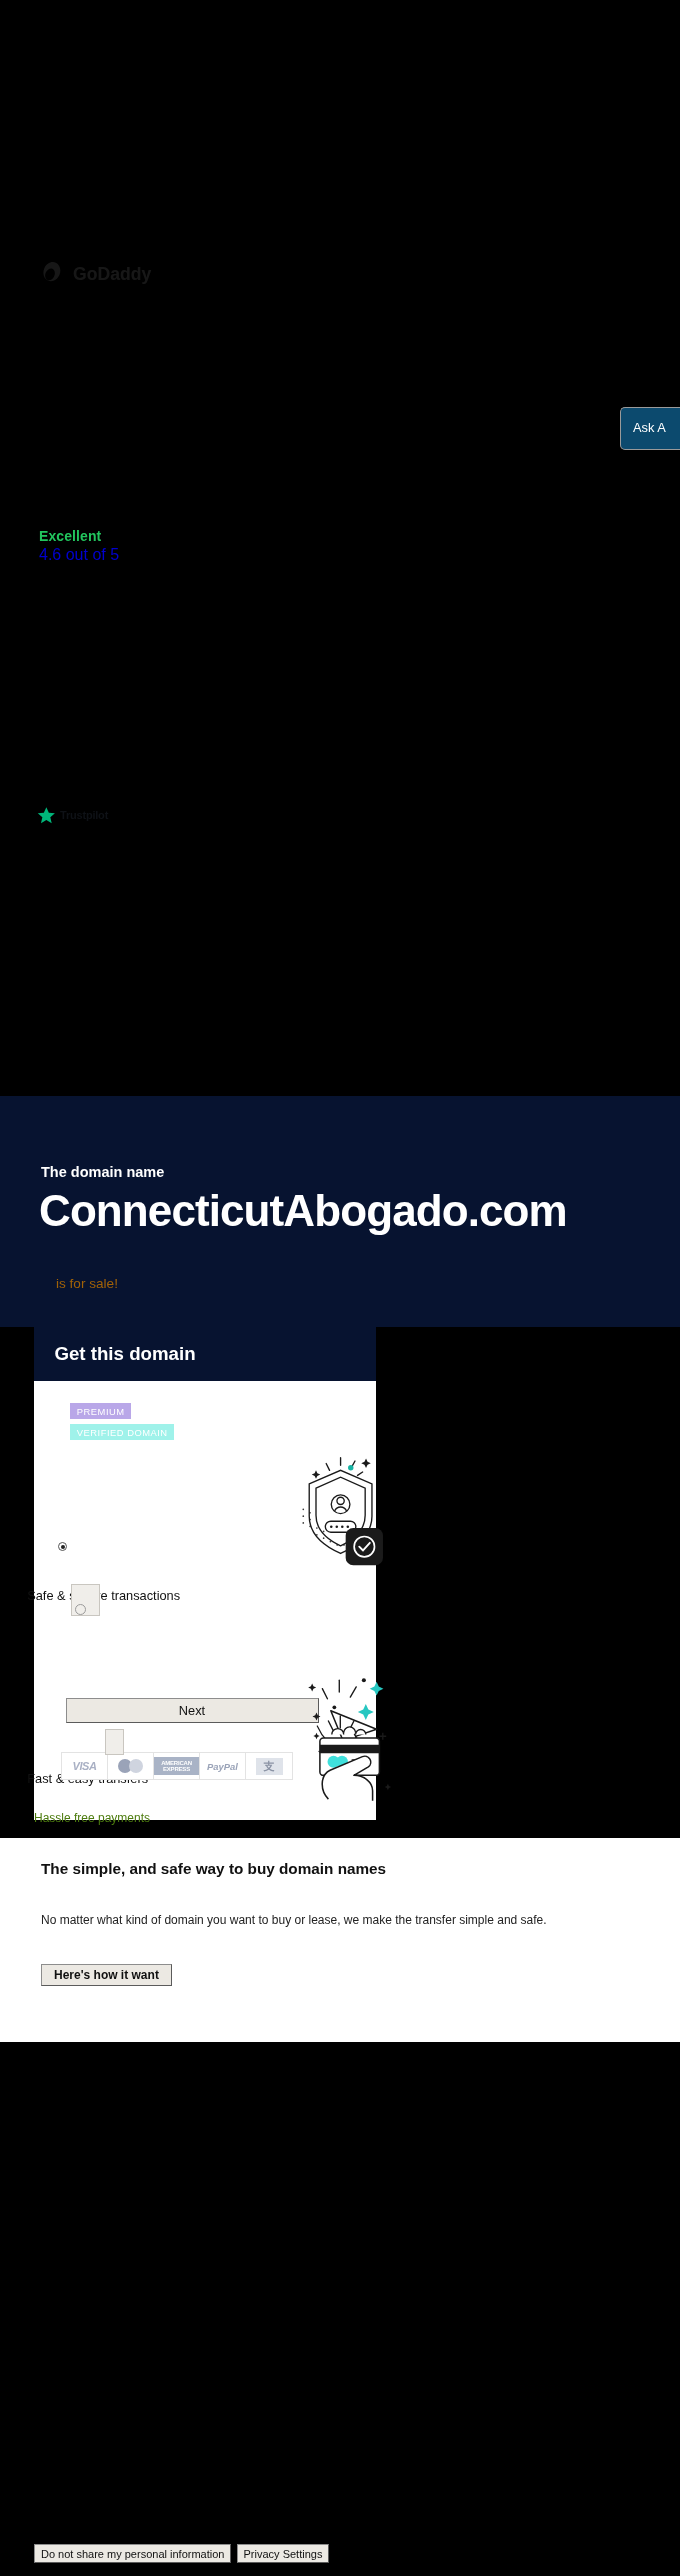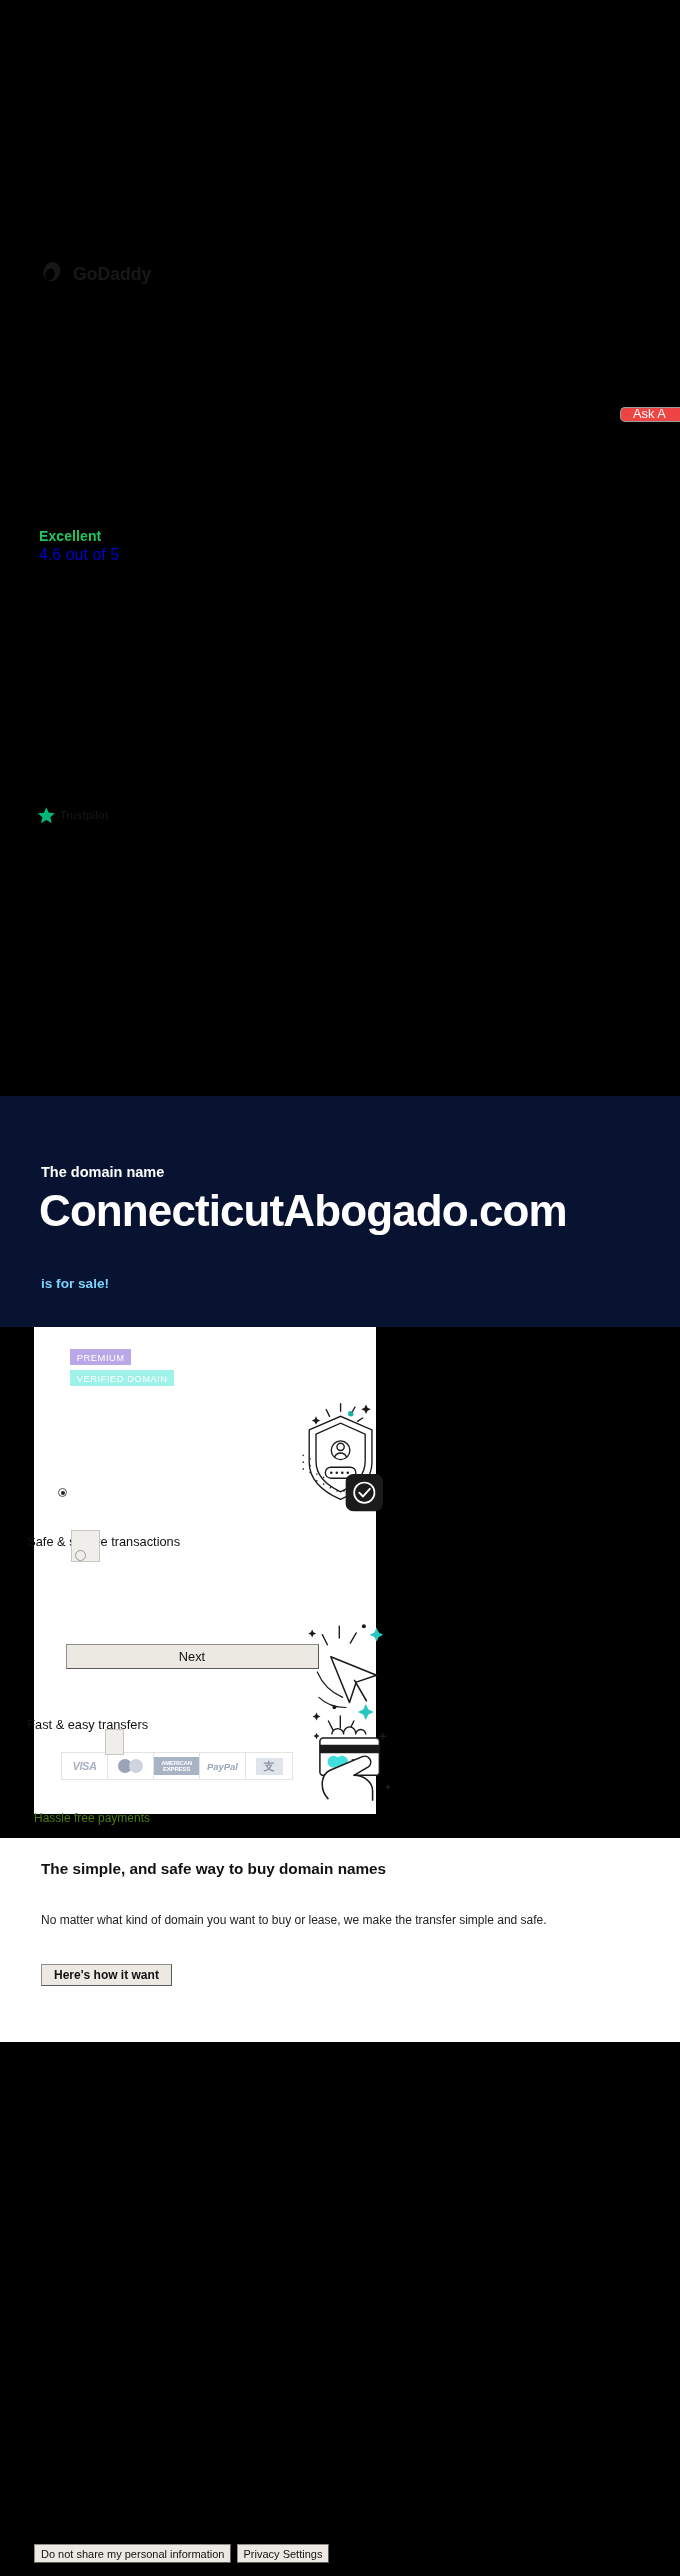--- a/index.html
+++ b/index.html
@@ -11,45 +11,45 @@
     overflow:hidden;
   }
 
   
   .hero-top { position:absolute; left:0; top:0; width:681px; height:1096px; background:#000; }
   .gd-logo-top { position:absolute; left:41px; top:259px; width:128px; height:29px; opacity:.09; }
   .gd-logo-top svg { width:100%; height:100%; display:block; }
 
   .ask-tab {
     position:absolute; right:0; top:407px;
-    background:#ef4444; color:#fff;
+    background:#0c4a6e; color:#fff;
     border:0.9px solid #9a9a9a; border-right:none;
     border-radius:5.1px 0 0 5.1px;
-    padding:0 12px; font-size:12.8px; line-height:1;
+    padding:14px 12px; font-size:12.8px; line-height:1;
     box-shadow:0 0.9px 2.6px rgba(0,0,0,.5);
     white-space:nowrap; overflow:hidden; width:61px;
   }
 
   .tp-block { position:absolute; left:39px; top:529px; }
   .tp-excellent { color:#22c55e; font-size:14px; font-weight:bold; line-height:1.05; letter-spacing:0.1px; }
   .tp-score { color:#0000cf; font-size:16px; line-height:1.2; margin-top:0.9px; }
 
   .tp-logo { position:absolute; left:37px; top:806px; display:flex; align-items:center; gap:4.3px; }
   .tp-star { width:18.7px; height:18.7px; }
   .tp-word { font-size:11px; color:#0e1116; font-weight:600; letter-spacing:-0.2px; }
 
   
   .sale-band { position:absolute; left:0; top:1096px; width:681px; height:231px; background:#071330; }
   .sale-kicker { position:absolute; left:41px; top:1164px; font-size:14.5px; font-weight:bold; color:#fff;text-align:right; }
   .sale-domain {
     position:absolute; left:39px; top:1189px; width:647px;
     font-size:44px; font-weight:bold; color:#fff; line-height:.98;
     letter-spacing:-0.9px; word-break:break-all;
   }
-  .sale-forsale { position:absolute; left:41px; top:1276px; font-size:13.6px; font-weight:bold; color:#7dd3fc; }
+  .sale-forsale { position:absolute; left:56px; top:1276px; font-size:13.6px; font-weight:normal; color:#a16207; }
 
   
   .card {
     position:absolute; left:34px; top:1327px; width:342px; height:487px;
     background:#fff; color:#111; overflow:visible;
   }
   .card-head { background:#071330; height:54px; display:flex; align-items:center; padding-left:20.4px; }
   .card-head h2 { margin:0; font-size:18.7px; font-weight:bold; color:#fff; }
 
   .card-body { position:relative; height:433px; background:#fff;margin-top:6px; }
@@ -168,20 +168,23 @@
     <span class="tp-word">Trustpilot</span>
   </div>
 </div>
 
 <div class="sale-band"></div>
 <div class="sale-kicker">The domain name</div>
 <div class="sale-domain">ConnecticutAbogado.com</div>
 <div class="sale-forsale">is for sale!</div>
 
 <div class="card">
+  <div class="card-head">
+    <h2>Get this domain</h2>
+  </div>
 
   <div class="card-body">
     <span class="badge badge-premium">PREMIUM</span>
     <span class="badge badge-verified">VERIFIED DOMAIN</span>
 
     <div class="shield-ill">
       <svg viewBox="0 0 112 138" xmlns="http://www.w3.org/2000/svg">
         <g fill="none" stroke="#1a1a1a" stroke-width="1.6">
           <path d="M25 40 L62 24 L99 40 L99 78 C99 100 80 114 62 122 C44 114 25 100 25 78 Z"></path>
           <path d="M33 45 L62 32 L91 45 L91 77 C91 95 77 106 62 113 C47 106 33 95 33 77 Z"></path>

